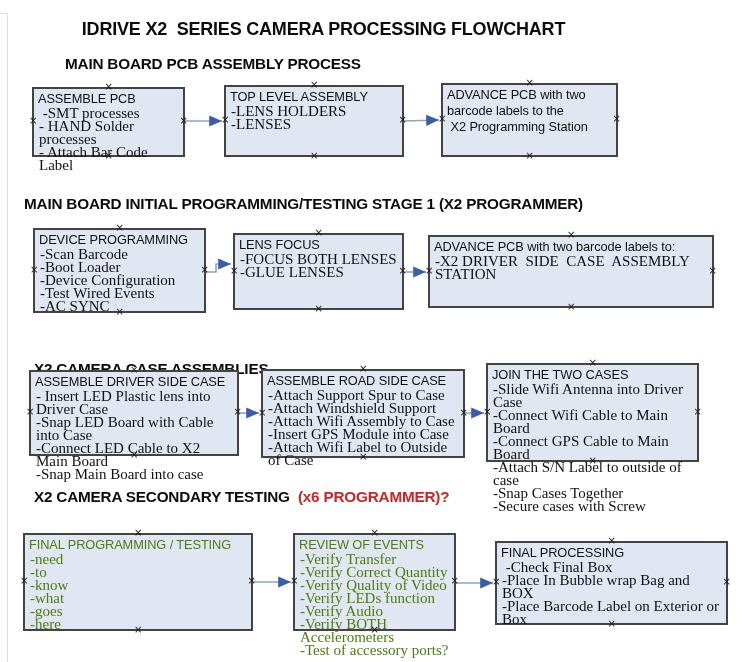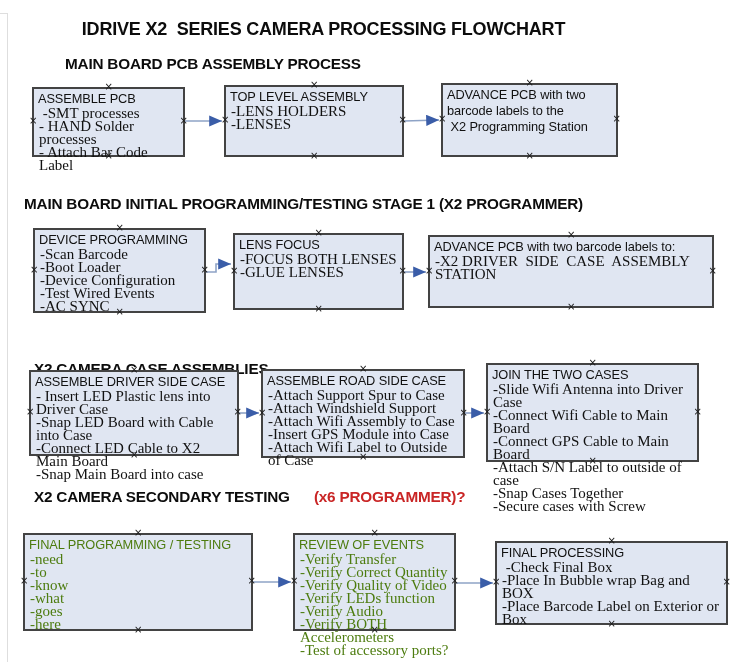--- a/index.html
+++ b/index.html
@@ -14,21 +14,21 @@
   .page-title{
     position:absolute;left:0;top:19px;width:647px;
     text-align:center;font-size:18px;font-weight:bold;
     letter-spacing:-0.2px;white-space:pre;color:#0c0c0c;
   }
   .sec-heading{
     position:absolute;
     font-size:15.3px;font-weight:bold;letter-spacing:-0.2px;
     white-space:pre;color:#0c0c0c;
   }
-  .sec-heading .red-part{color:#c92525;margin-left:16px;}
+  .sec-heading .red-part{color:#c92525;}
   #sec1{left:21px;top:55px;margin-left:44px;}
   #sec2{left:24px;top:195px;text-align:right;}
   #sec3{left:34px;top:360px;}
   #sec4{left:34px;top:488px;}
 
   .box{
     position:absolute;
     background:#e0e6f2;
     border:2px solid #434343;
     box-sizing:border-box;

